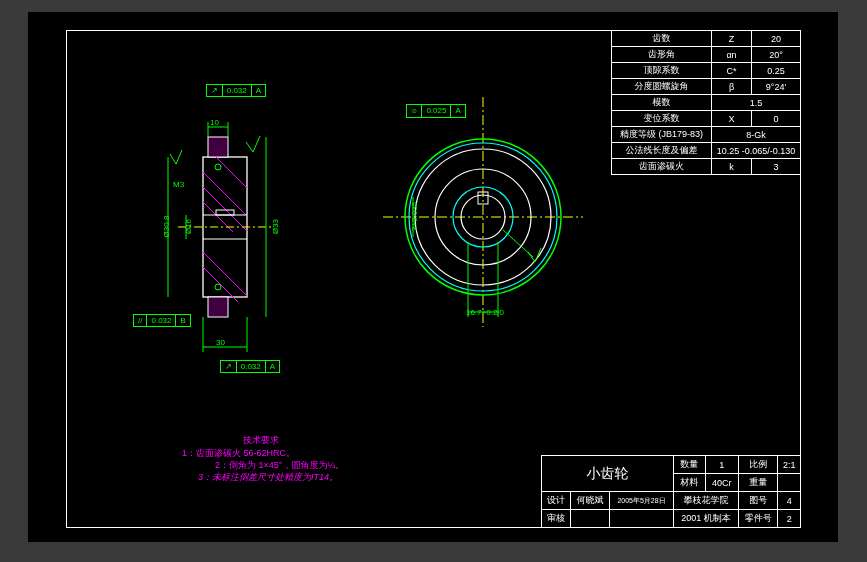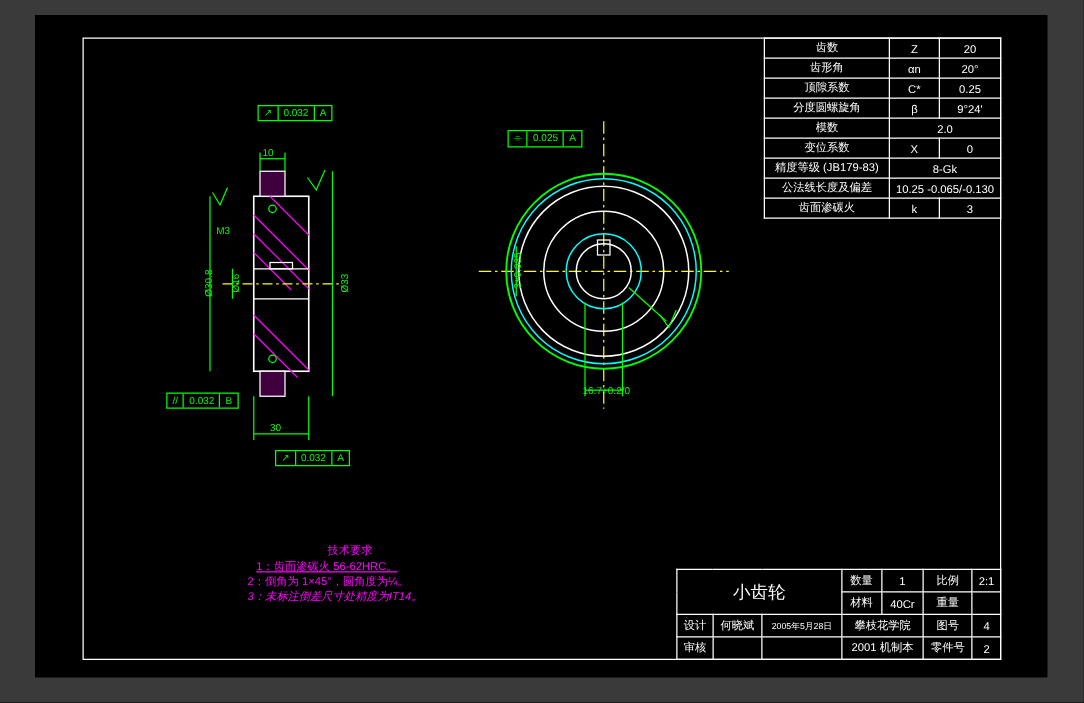--- a/index.html
+++ b/index.html
@@ -42,21 +42,21 @@
           <td>C*</td>
           <td>0.25</td>
         </tr>
     <tr>
           <td>分度圆螺旋角</td>
           <td>β</td>
           <td>9°24'</td>
         </tr>
     <tr>
           <td>模数</td>
-          <td colspan="2">2.0</td>
+          <td colspan="2">1.5</td>
         </tr>
     <tr>
           <td>变位系数</td>
           <td>X</td>
           <td>0</td>
         </tr>
     <tr>
           <td>精度等级
 (JB179-83)</td>
           <td colspan="2">8-Gk</td>
@@ -100,23 +100,23 @@
       <td>审核</td>
           <td></td>
           <td></td>
       <td colspan="2">2001 机制本</td>
           <td>零件号</td>
           <td>2</td>
     </tr>
   </tbody>
     </table>
 
-  <div class="txt mag" style="left:215px; bottom:95px; font-size:9px;margin-left:19px;">技术要求</div>
-  <div class="txt mag" style="left:177px; bottom:82px;text-decoration:underline;">1：齿面渗碳火 56-62HRC。</div>
-  <div class="txt mag" style="left:170px; bottom:70px;text-align:right;">2：倒角为 1×45°，圆角度为¼。</div>
+  <div class="txt mag" style="left:215px; bottom:95px; font-size:9px;">技术要求</div>
+  <div class="txt mag" style="left:154px; bottom:82px;">1：齿面渗碳火 56-62HRC。</div>
+  <div class="txt mag" style="left:187px; bottom:70px;text-align:right;">2：倒角为 1×45°，圆角度为¼。</div>
   <div class="txt mag" style="left:170px; bottom:58px;font-style:italic;">3：未标注倒差尺寸处精度为IT14。</div>
 
   <svg style="left:80px; top:80px; width:260px; height:280px;">
 
     <rect x="95" y="65" width="44" height="140" fill="none" stroke="#fff" stroke-width="1.3"></rect>
 
     <rect x="100" y="45" width="20" height="20" fill="#400040" stroke="#fff"></rect>
     <rect x="100" y="205" width="20" height="20" fill="#400040" stroke="#fff"></rect>
 
     <line x1="95" y1="80" x2="139" y2="124" stroke="#f0f"></line>

